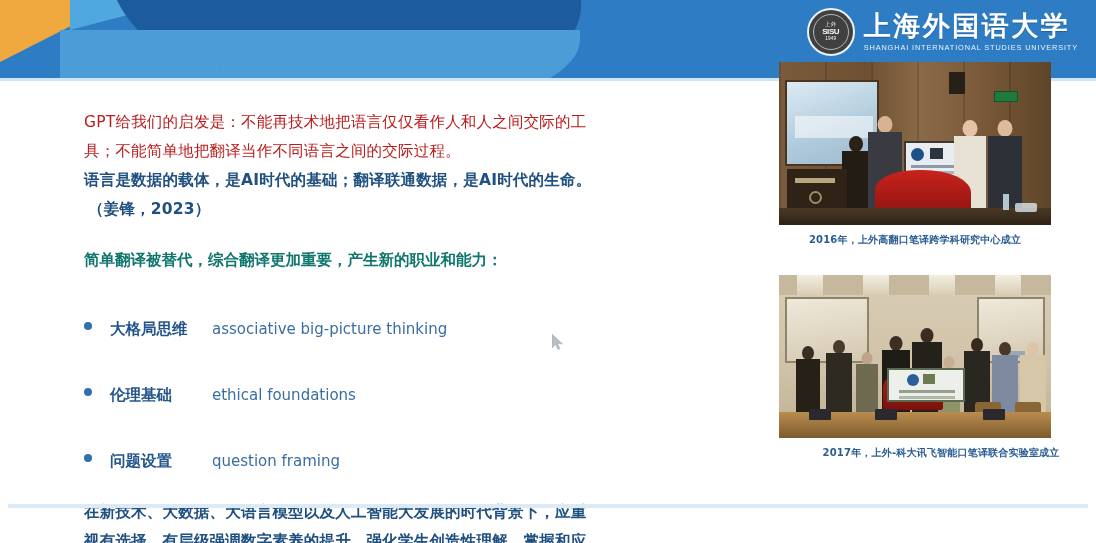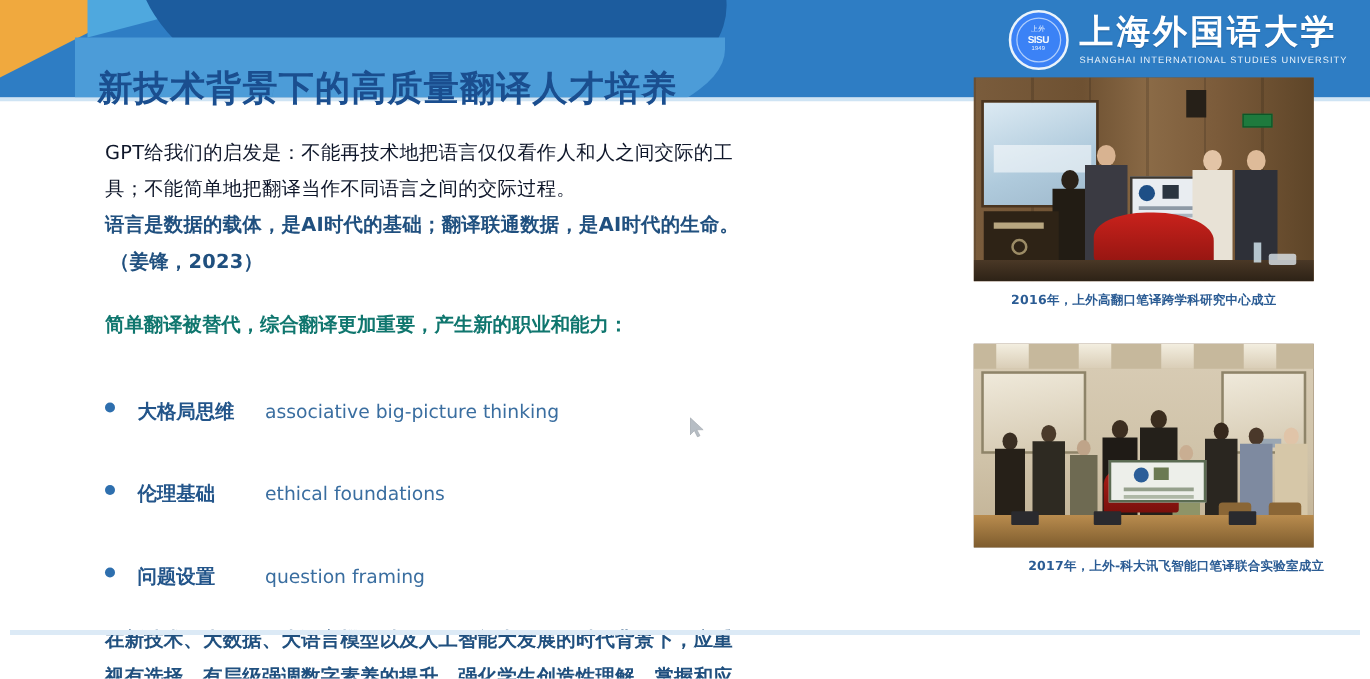--- a/index.html
+++ b/index.html
@@ -60,21 +60,21 @@
 
   
   #logo-block {
     position:absolute; right:18px; top:8px;
     display:flex; align-items:center; gap:9px;
     z-index:6;
   }
   #logo-seal {
     width:48px; height:48px; border-radius:50%;
     border:2px solid #EAF3FB;
-    background:#3b82f6;
+    background:#404040;
     position:relative;
     display:flex; flex-direction:column;
     align-items:center; justify-content:center;
     flex:0 0 auto;
   }
   #logo-seal::before {
     content:""; position:absolute; left:4px; top:4px;
     right:4px; bottom:4px;
     border:1px solid rgba(240,248,255,.65);
     border-radius:50%;
@@ -105,21 +105,21 @@
     z-index:4;
   }
 
   
   #content {
     position:absolute; left:84px; top:108px;
     width:640px;
   }
   .para {
     font-family:"DejaVu Sans", sans-serif;
-    color:#0f172a;
+    color:#b91c1c;
     font-size:15.5px;
     line-height:29px;
     letter-spacing:.2px;
   }
   .para.bold { font-weight:700; color:#20507F; }
   .para.quote-head { font-weight:400; }
   .para-cite { margin-left:4px; }
 
   .spacer-lg { height:22px; }
 
@@ -281,21 +281,20 @@
       <span class="seal-line seal-top">上外</span>
       <span class="seal-line seal-mid">SISU</span>
       <span class="seal-line seal-bot">1949</span>
     </div>
     <div id="logo-text">
       <div id="logo-cn">上海外国语大学</div>
       <div id="logo-en">SHANGHAI INTERNATIONAL STUDIES UNIVERSITY</div>
     </div>
   </div>
 
-  <div id="slide-title">新技术背景下的高质量翻译人才培养</div>
 
   <div id="content">
     <div class="para quote-head">GPT给我们的启发是：不能再技术地把语言仅仅看作人和人之间交际的工</div>
     <div class="para quote-head">具；不能简单地把翻译当作不同语言之间的交际过程。</div>
     <div class="para bold">语言是数据的载体，是AI时代的基础；翻译联通数据，是AI时代的生命。</div>
     <div class="para bold para-cite">（姜锋，2023）</div>
 
     <div class="spacer-lg"></div>
 
     <div class="list-intro">简单翻译被替代，综合翻译更加重要，产生新的职业和能力：</div>

